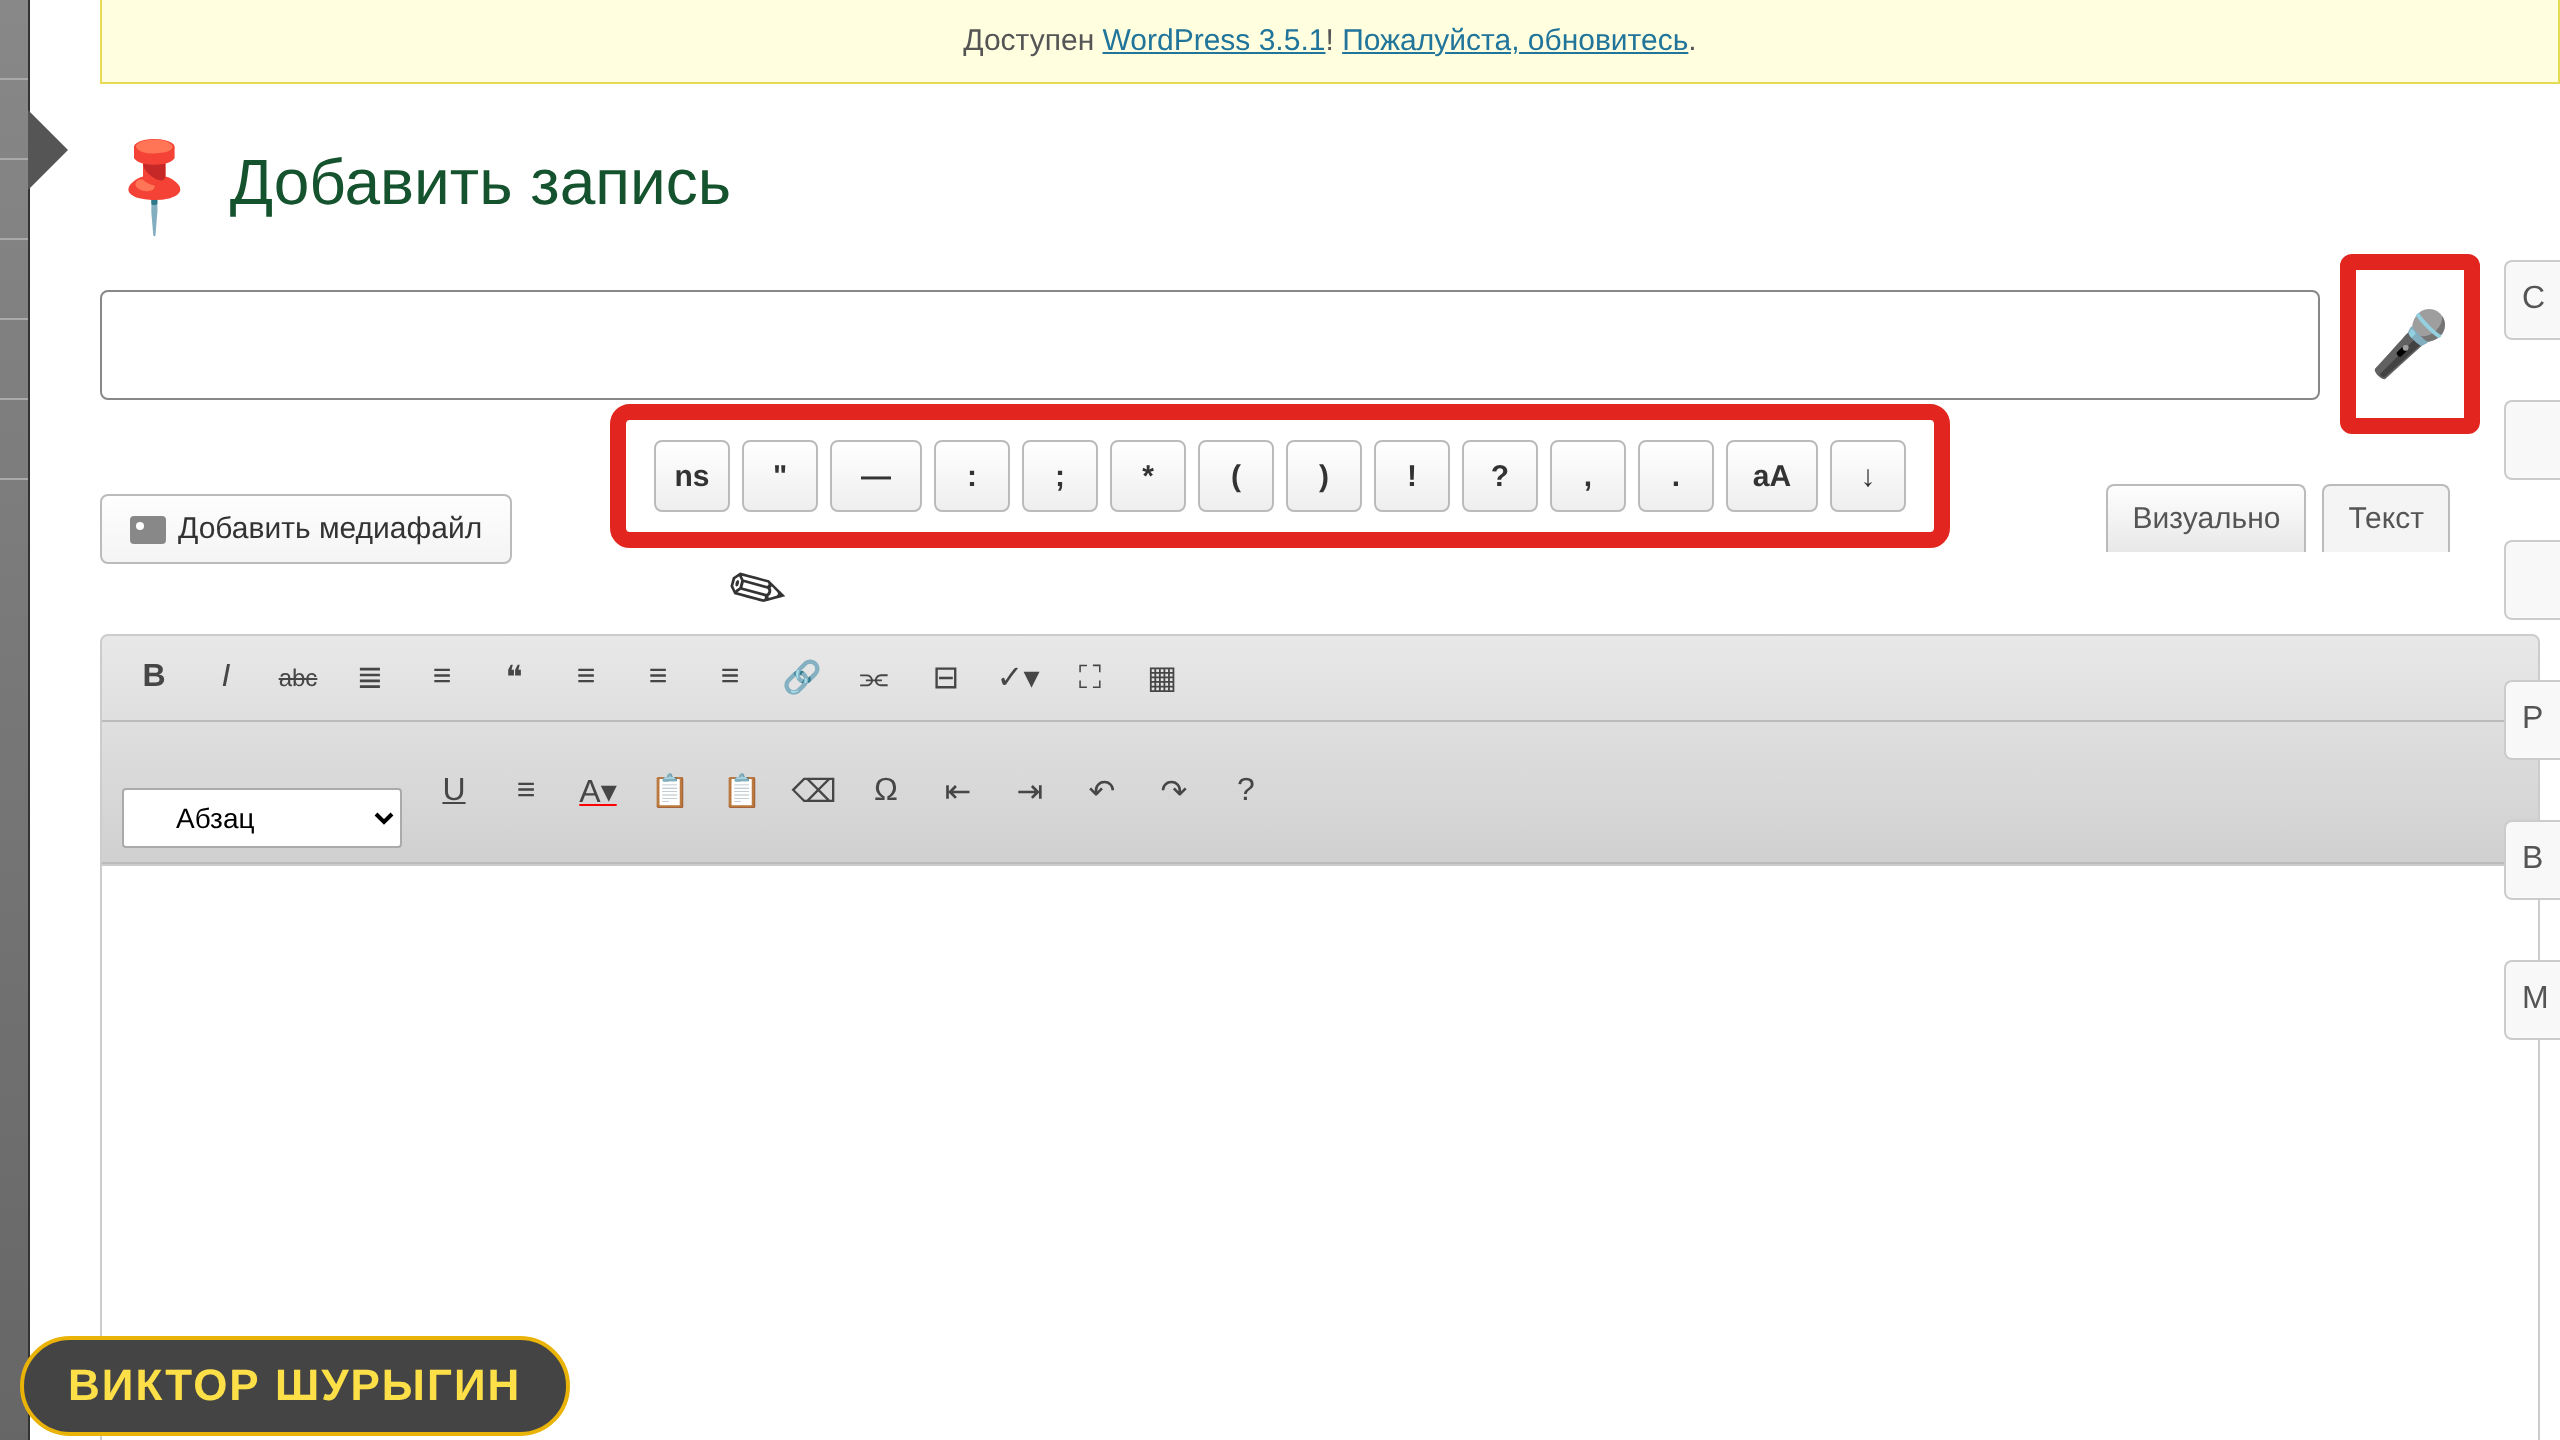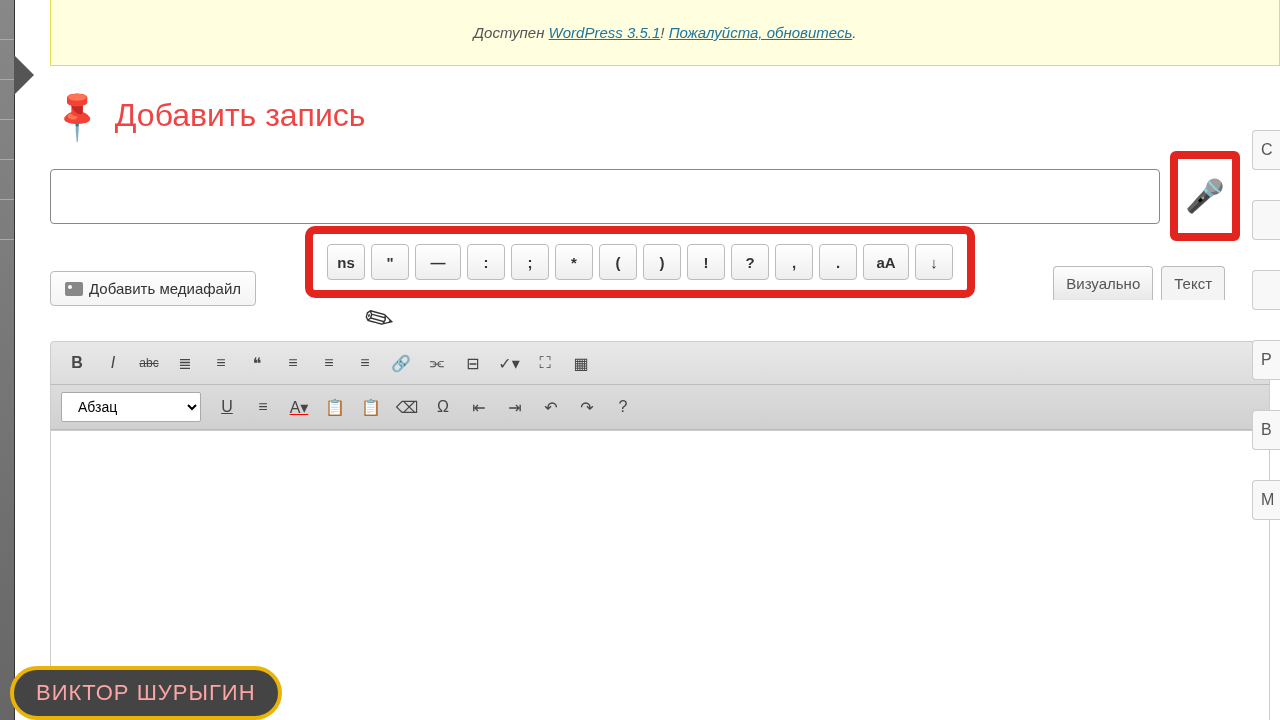--- a/index.html
+++ b/index.html
@@ -28,29 +28,29 @@
     width:0;height:0;
     border-top:20px solid transparent;
     border-bottom:20px solid transparent;
     border-left:20px solid #555;
   }
   .content { position: absolute; left: 40px; top: 0; right: 0; }
   .update-banner {
     background: #FFFFE0;
     border: 1px solid #E6DB55;
     border-top: none;
-    padding: 24px 10px;
+    padding: 12px 10px;
     margin: 0 0 20px 10px;
     text-align: center;
-    font-size: 15px; color:#555;font-style:italic;
+    font-size: 15px; color:#555;
   }
   .update-banner a { color:#21759B; text-decoration: underline; }
   .page-header { display:flex; align-items:center; gap:15px; padding: 8px 0 15px 15px;}
   .pin-icon { font-size: 36px; color:#555; transform: rotate(-45deg);}
-  .page-title { font-size: 32px; font-weight: normal; color:#ef4444;}
+  .page-title { font-size: 32px; font-weight: normal; color:#14532d;}
   .title-row { display:flex; align-items:center; gap:10px; padding: 0 40px 0 10px; }
   .title-input {
     flex:1; height:55px; font-size:24px; padding:0 12px;
     border:1px solid #888; border-radius:4px; background:#fff;
   }
   .mic-box {
     width:70px; height:90px; border:8px solid #e2261f; border-radius:6px;
     display:flex; align-items:center; justify-content:center;
     background:#fff;
   }
@@ -98,42 +98,42 @@
   }
   .toolbar-row { display:flex; align-items:center; padding:7px 10px; gap:4px; border-bottom:1px solid #bbb;}
   .tb-btn {
     width:32px; height:28px;
     display:flex; align-items:center; justify-content:center;
     border:1px solid transparent; border-radius:3px; cursor:pointer;
     font-size:16px; color:#464646;
   }
   .format-select {
     width:140px; height:30px; border:1px solid #aaa; border-radius:2px;
-    background:#fff; font-size:14px; padding:0 12px; margin-right:6px;
+    background:#fff; font-size:14px; padding:0 22px; margin-right:6px;margin-top:26px;
   }
   .editor-body {
     height:300px; border:1px solid #ccc; border-top:none;
     background:#fff;
   }
   .side-panels {
     position:absolute; right:0; top:130px; width:28px; height:500px;
     display:flex; flex-direction:column; gap:30px;
   }
   .side-panel-stub {
     height:40px; border:1px solid #ccc; border-right:none;
     border-radius:4px 0 0 4px; background:#f8f8f8;
     display:flex; align-items:center; padding-left:8px;
     font-size:16px; color:#555;
   }
   .video-overlay { position:absolute; bottom:0; left:0; right:0; height:55px;
     display:flex; justify-content:space-between; align-items:center;
     padding:0 10px; pointer-events:none;}
   .overlay-badge {
-    background:#444; color:#fca5a5; font-weight:normal; font-size:22px;
-    padding:10px 22px; border-radius:28px; border:4px solid #eab308;
+    background:#444; color:#fde047; font-weight:bold; font-size:22px;
+    padding:10px 22px; border-radius:28px; border:2px solid #eab308;
     letter-spacing:1px;
   }
 </style>
 </head>
 <body>
 
 <div class="sidebar-stub">
   <div class="sidebar-items">
     <div></div>
     <div></div>

